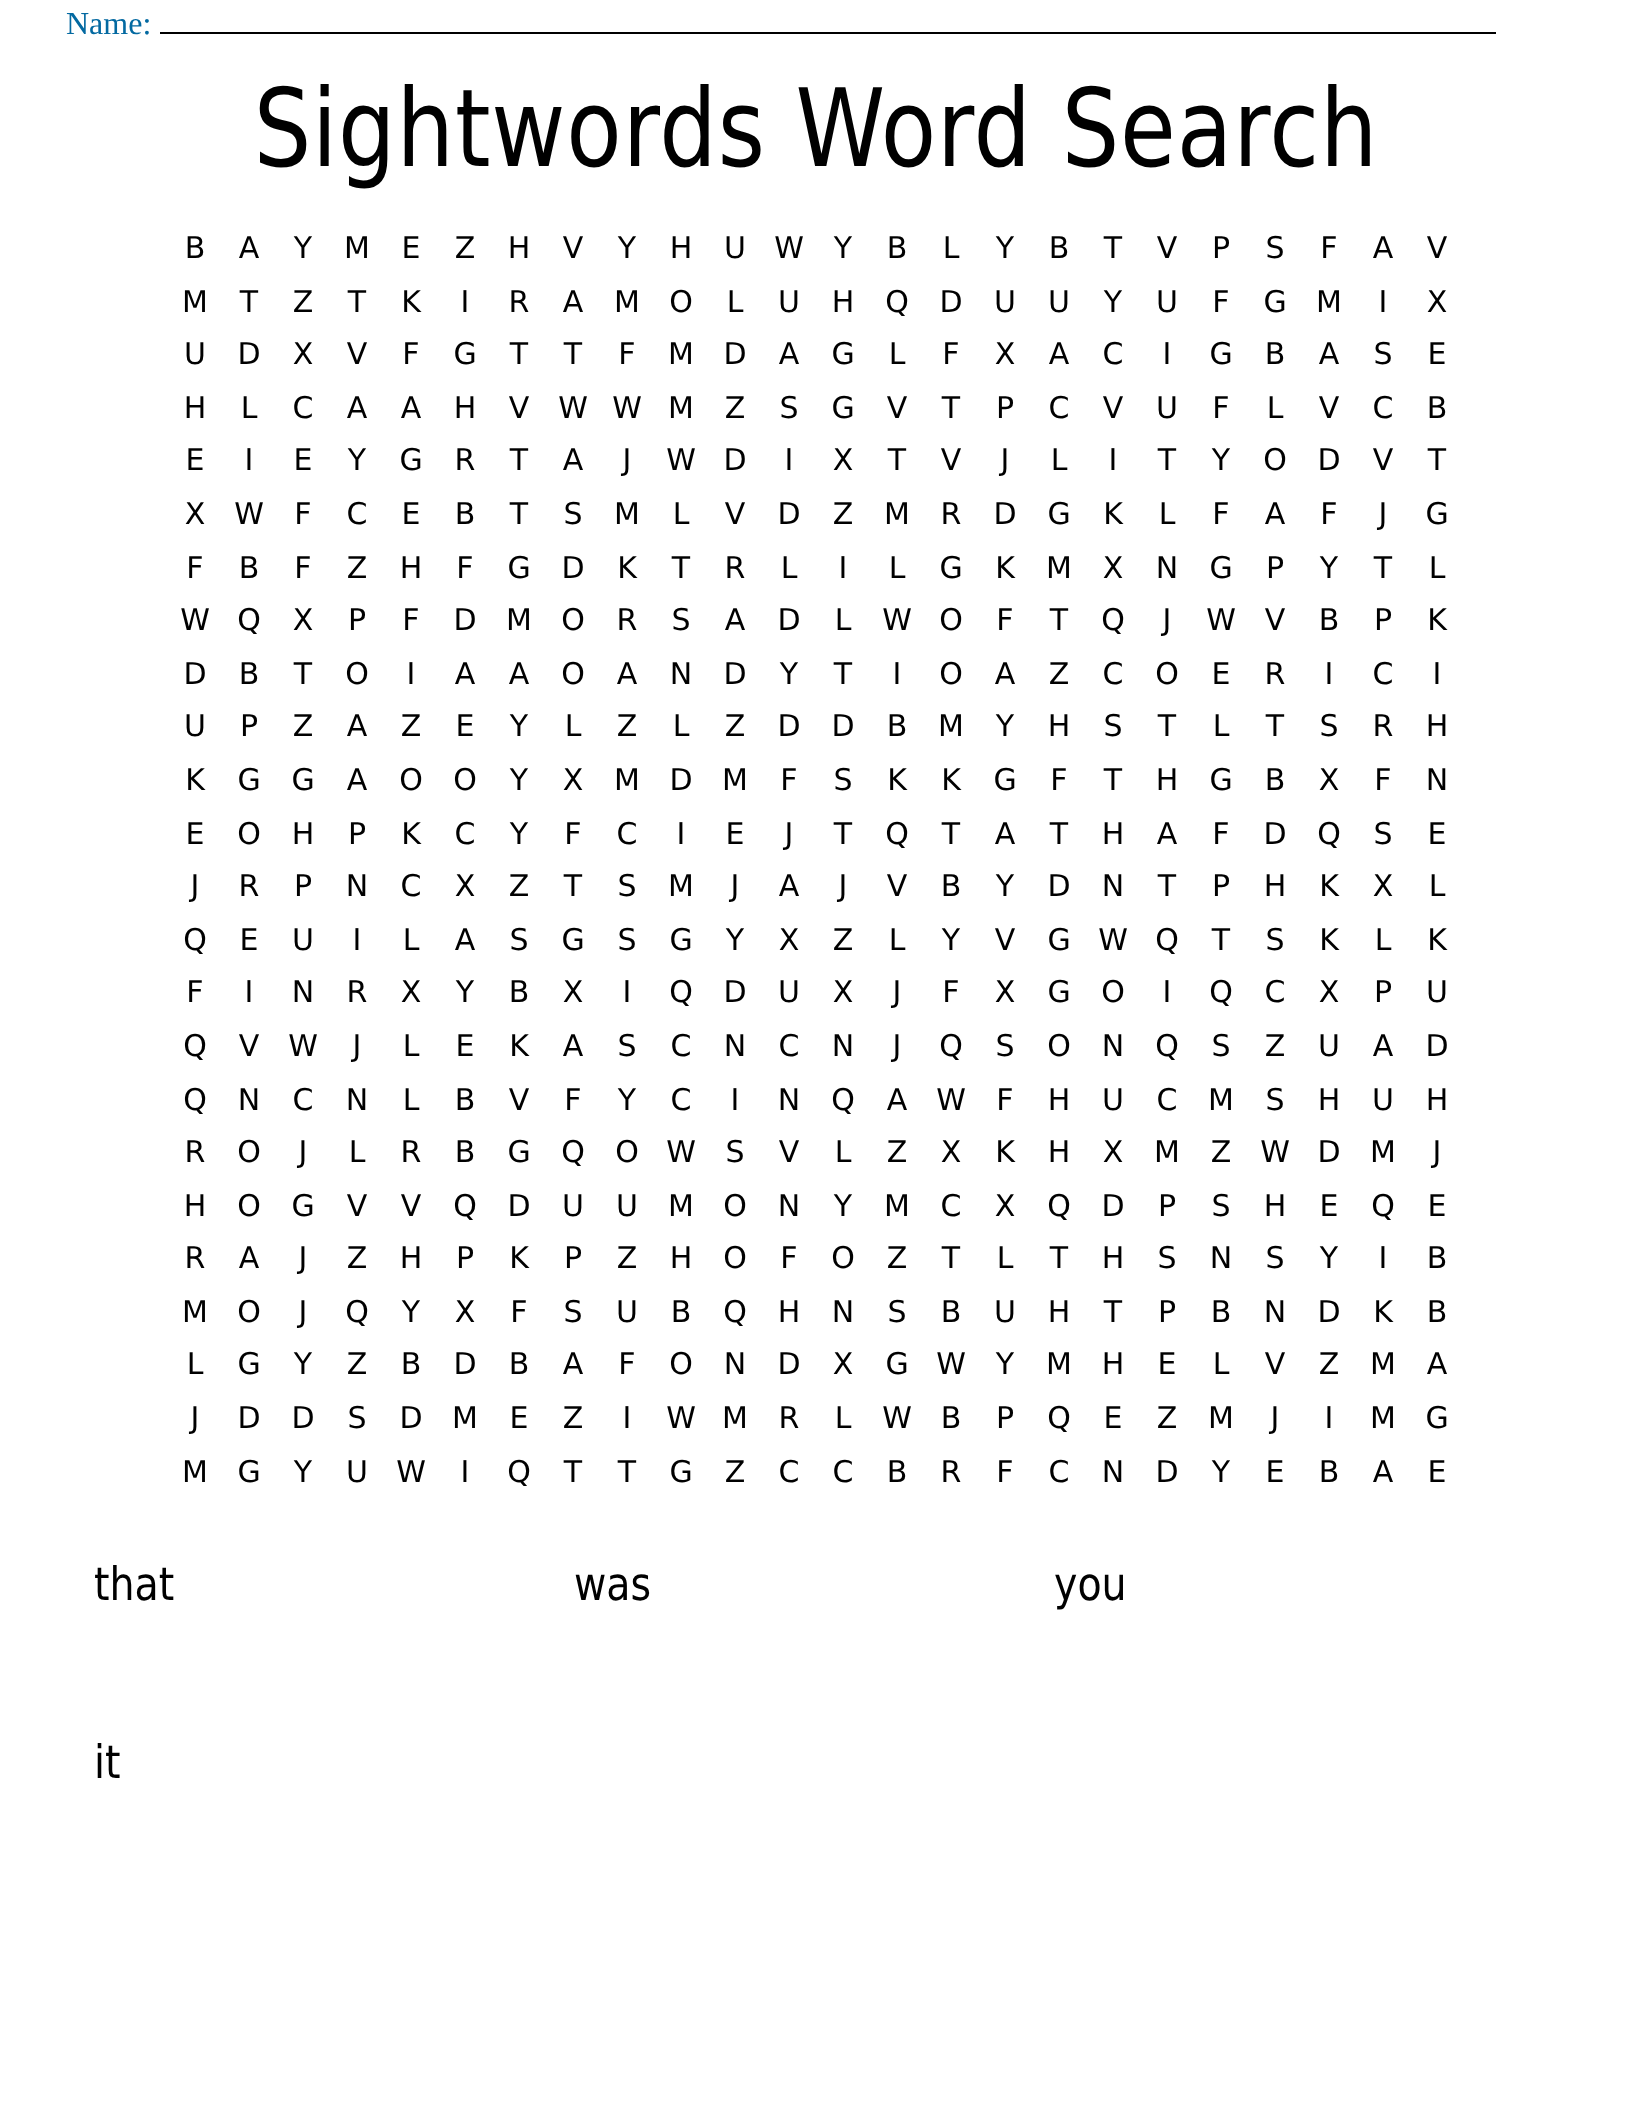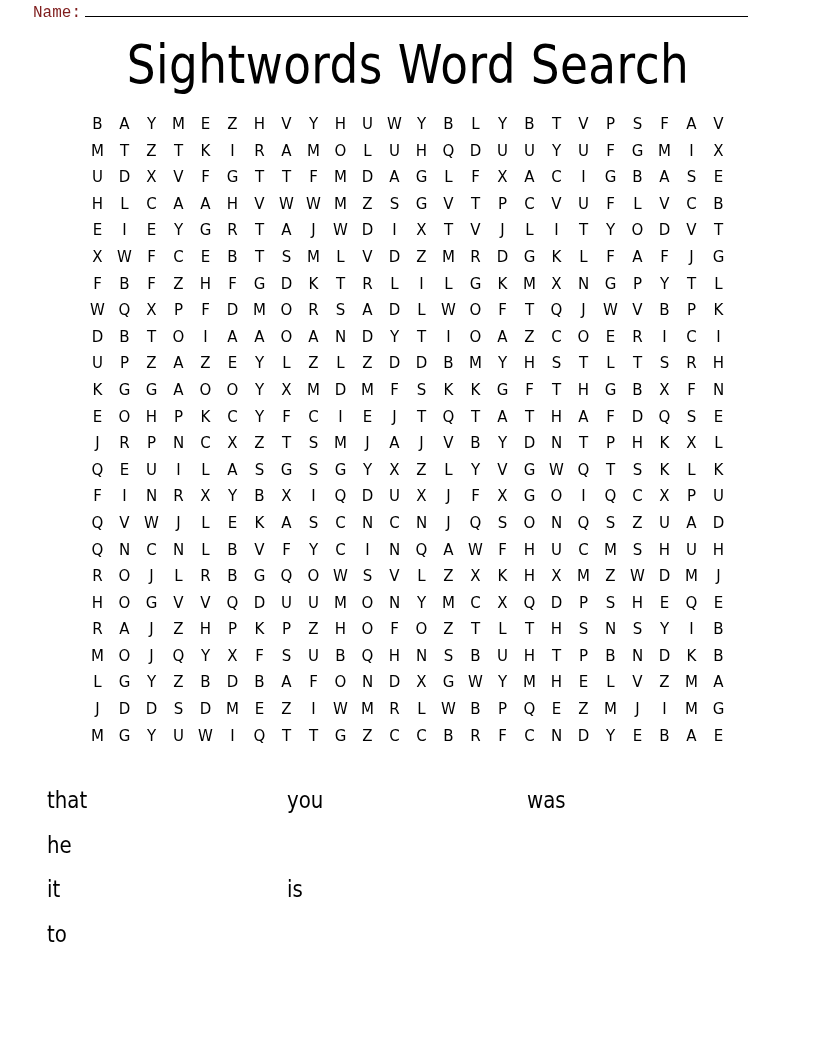--- a/index.html
+++ b/index.html
@@ -20,25 +20,25 @@
   .name-row {
     position: absolute;
     left: 33px;
     top: 0px;
     width: 715px;
     height: 26px;
     display: flex;
     align-items: baseline;
   }
   .name-label {
-    font-family: Liberation Mono, monospace;
+    font-family: Liberation Serif, serif;
     font-size: 16px;
     line-height: 22px;
     white-space: pre;
-    color: #7f1d1d;
+    color: #0369a1;
     text-align: right;
   }
   .name-blank {
     flex: 1 1 auto;
     margin-left: 4px;
     border-bottom: 1px solid #000;
     height: 16px;
   }
 
   
@@ -85,21 +85,21 @@
   
   .wordlist {
     position: absolute;
     left: 47px;
     top: 778px;
     width: 700px;
   }
   .word-row {
     display: flex;
     height: 44.5px;
-    align-items: center;
+    align-items: flex-start;
   }
   .word-col {
     width: 240px;
     flex: 0 0 240px;
   }
   .word {
     font-family: "DejaVu Sans", sans-serif;
     font-size: 23px;
     line-height: 30px;
     color: #000;
@@ -742,27 +742,24 @@
       <span class="cell">E</span>
       <span class="cell">B</span>
       <span class="cell">A</span>
       <span class="cell">E</span>
     </div>
   </div>
 
 <div class="wordlist">
     <div class="word-row">
       <div class="word-col"><span class="word">that</span></div>
+      <div class="word-col"><span class="word">was</span></div>
       <div class="word-col"><span class="word">you</span></div>
-      <div class="word-col"><span class="word">was</span></div>
     </div>
     <div class="word-row">
-      <div class="word-col"><span class="word">he</span></div>
     </div>
     <div class="word-row">
       <div class="word-col"><span class="word">it</span></div>
-      <div class="word-col"><span class="word">is</span></div>
     </div>
     <div class="word-row">
-      <div class="word-col"><span class="word">to</span></div>
       <div class="word-col"></div>
     </div>
   </div>
 
 </body></html>

